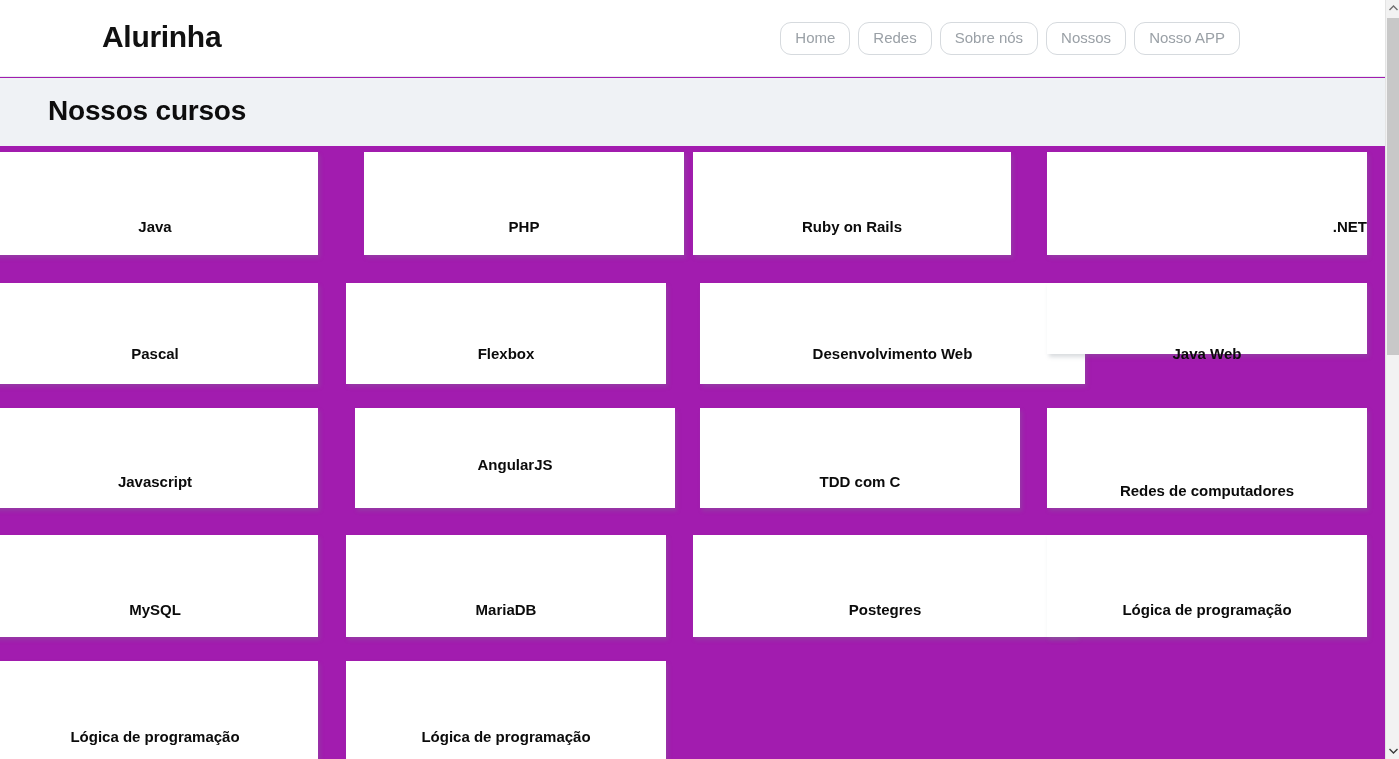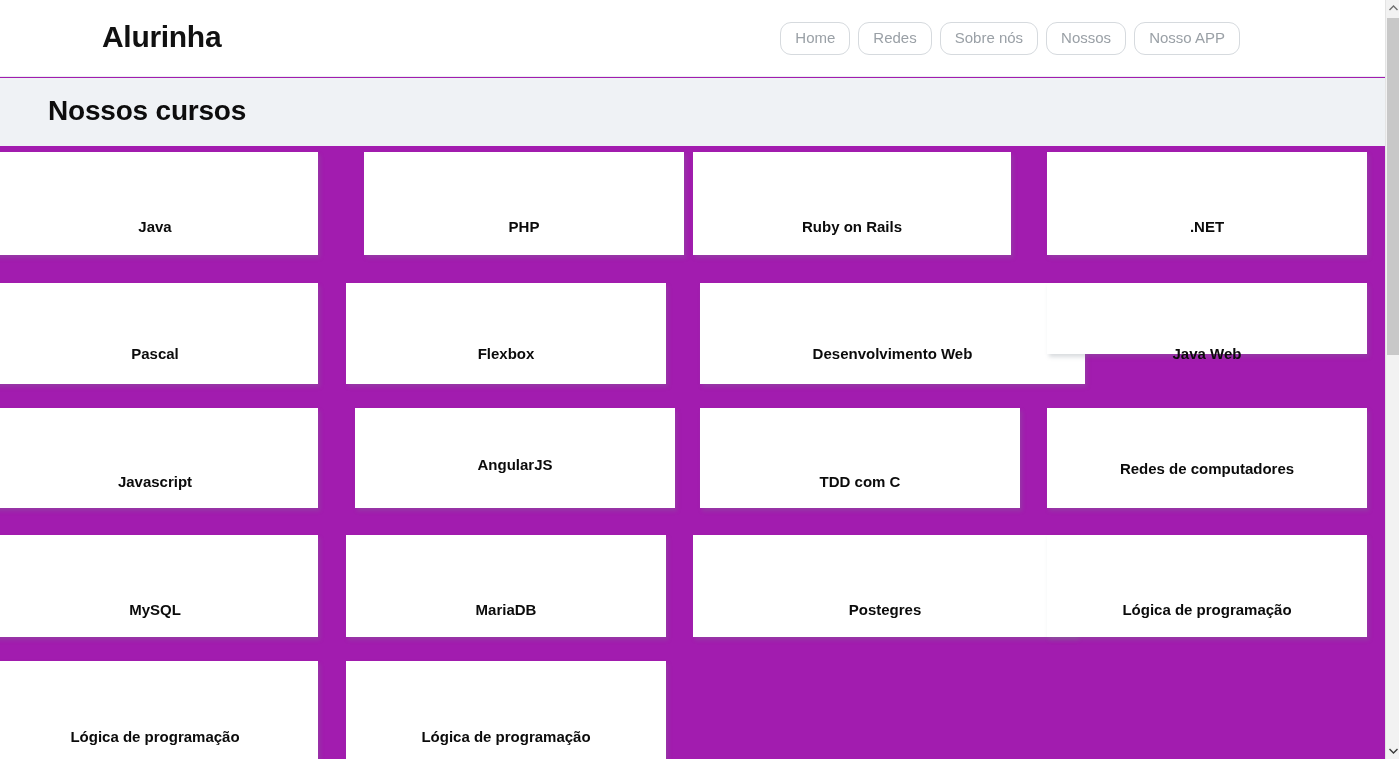--- a/index.html
+++ b/index.html
@@ -121,21 +121,21 @@
       <div class="card" style="left: -8px; top: 6px; width: 326px; height: 103px;">
         <div class="card-label" style="top: 66px;">Java</div>
       </div>
       <div class="card" style="left: 346px; top: 6px; width: 320px; height: 103px; margin-left: 18px;">
         <div class="card-label" style="top: 66px;">PHP</div>
       </div>
       <div class="card" style="left: 693px; top: 6px; width: 318px; height: 103px;">
         <div class="card-label" style="top: 66px;">Ruby on Rails</div>
       </div>
       <div class="card" style="left: 1047px; top: 6px; width: 320px; height: 103px;">
-        <div class="card-label" style="top: 66px;">.NET</div>
+        <div class="card-label" style="top: 66px; text-align: right;">.NET</div>
       </div>
       <div class="card" style="left: -8px; top: 137px; width: 326px; height: 101px;">
         <div class="card-label" style="top: 62px;">Pascal</div>
       </div>
       <div class="card" style="left: 346px; top: 137px; width: 320px; height: 101px; padding-left: 10px;">
         <div class="card-label" style="top: 62px;">Flexbox</div>
       </div>
       <div class="card" style="left: 700px; top: 137px; width: 385px; height: 101px;">
         <div class="card-label" style="top: 62px;">Desenvolvimento Web</div>
       </div>
@@ -145,21 +145,21 @@
       <div class="card" style="left: -8px; top: 262px; width: 326px; height: 100px;">
         <div class="card-label" style="top: 65px;">Javascript</div>
       </div>
       <div class="card" style="left: 355px; top: 262px; width: 320px; height: 100px;">
         <div class="card-label" style="top: 48px;">AngularJS</div>
       </div>
       <div class="card" style="left: 700px; top: 262px; width: 320px; height: 100px;">
         <div class="card-label" style="top: 65px;">TDD com C</div>
       </div>
       <div class="card" style="left: 1047px; top: 262px; width: 320px; height: 100px;">
-        <div class="card-label" style="top: 52px;">Redes de computadores</div>
+        <div class="card-label" style="top: 74px;">Redes de computadores</div>
       </div>
       <div class="card" style="left: -8px; top: 389px; width: 326px; height: 102px;">
         <div class="card-label" style="top: 66px;">MySQL</div>
       </div>
       <div class="card" style="left: 346px; top: 389px; width: 320px; height: 102px;">
         <div class="card-label" style="top: 66px;">MariaDB</div>
       </div>
       <div class="card" style="left: 693px; top: 389px; width: 384px; height: 102px;">
         <div class="card-label" style="top: 66px;">Postegres</div>
       </div>

